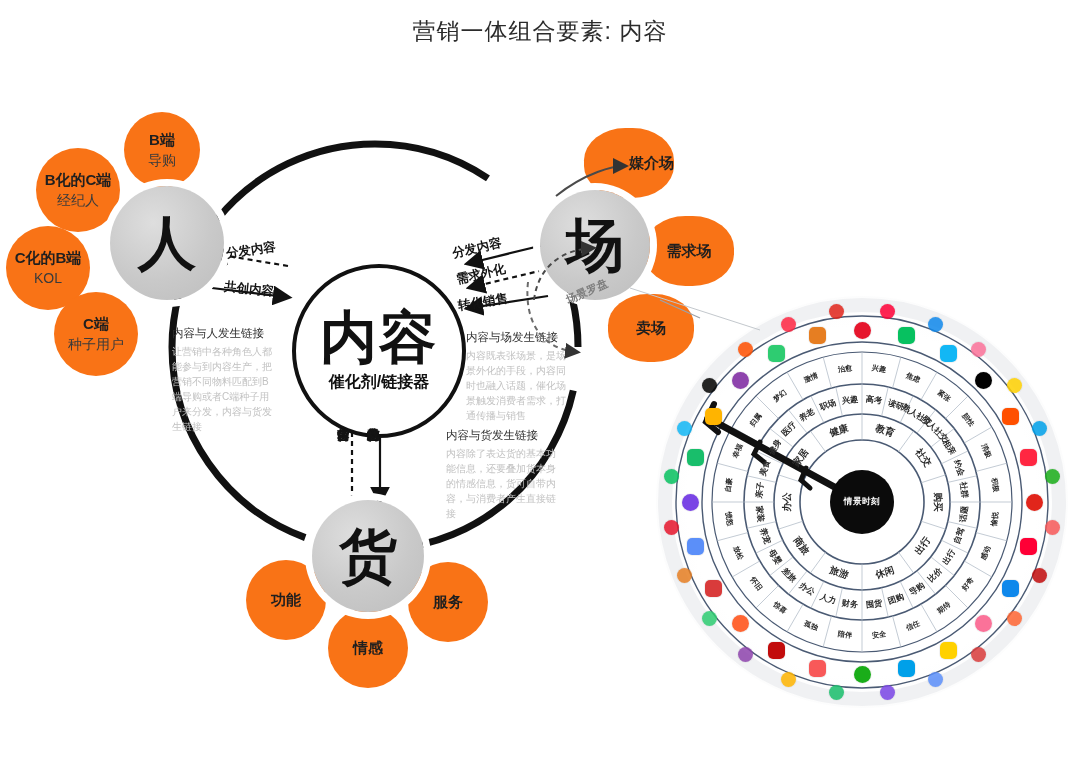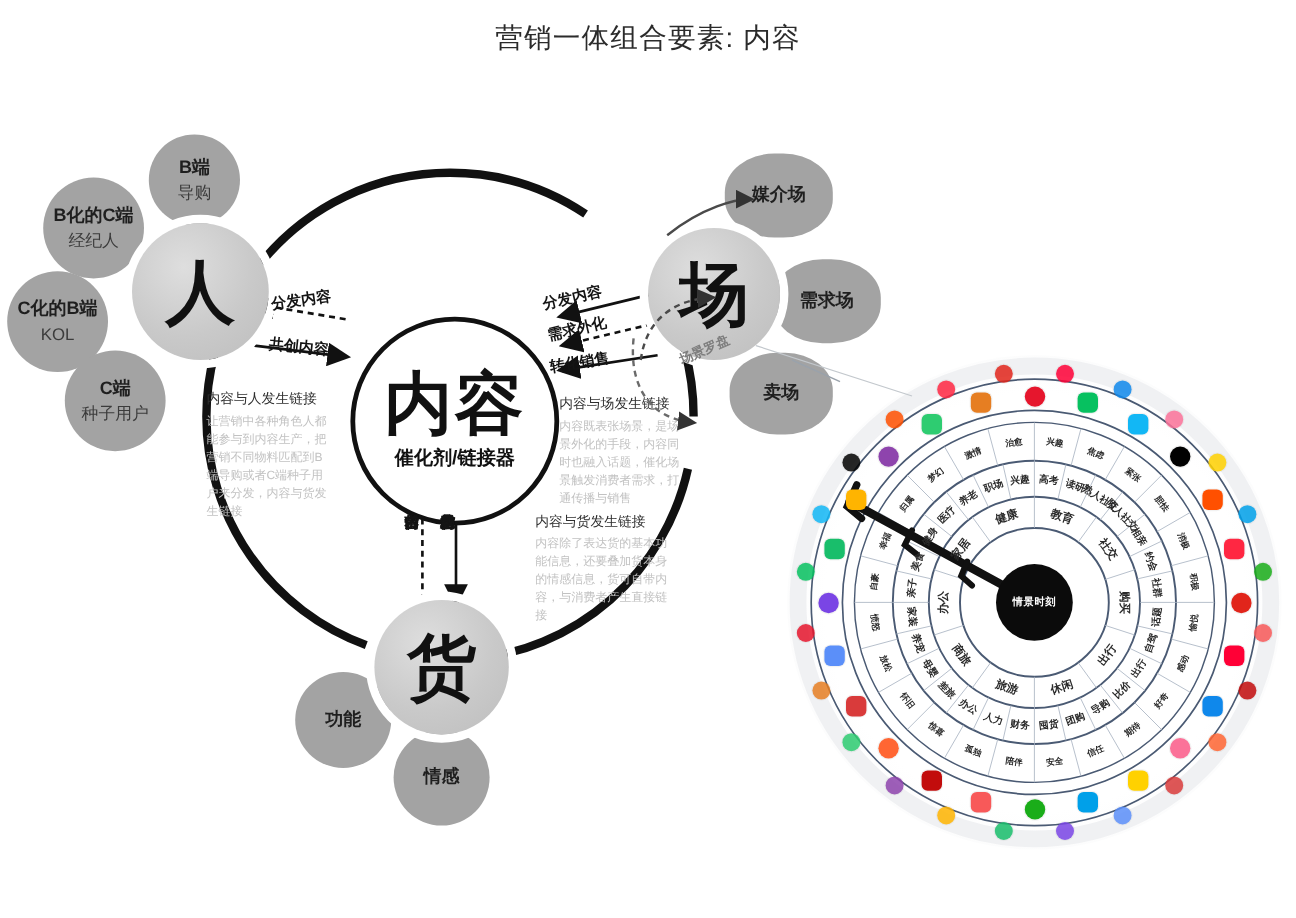--- a/index.html
+++ b/index.html
@@ -38,21 +38,21 @@
   .bubble-main{
     background:radial-gradient(circle at 38% 32%, #dedede 0%, #c9c9c9 55%, #bdbdbd 100%);
     box-shadow:0 0 0 7px #ffffff;
     z-index:6;
   }
   .bubble-main .big{
     font-size:58px;font-weight:700;color:#111;line-height:1;
     font-family:"DejaVu Sans","Liberation Sans",sans-serif;
   }
   .bubble-sat{
-    background:#a3a3a3;
+    background:#f97316;
     z-index:4;
   }
   .bubble-sat .l1{font-size:15px;font-weight:700;color:#1f1f1f;}
   .bubble-sat .l2{font-size:14px;font-weight:400;color:#3b3b3b;margin-top:2px;}
 
   
   svg.lay{position:absolute;left:0;top:0;width:1080px;height:765px;overflow:visible;}
   .z1{z-index:2;}
   .z9{z-index:9;}
 
@@ -154,35 +154,38 @@
   </div>
   <div class="bubble bubble-sat" style="left:6px;top:226px;width:84px;height:84px;">
     <div class="l1">C化的B端</div>
     <div class="l2">KOL</div>
   </div>
   <div class="bubble bubble-sat" style="left:54px;top:292px;width:84px;height:84px;">
     <div class="l1">C端</div>
     <div class="l2">种子用户</div>
   </div>
 
-  <div class="bubble bubble-sat" style="left:604px;top:128px;width:90px;height:70px;border-radius:46%;">
+  <div class="bubble bubble-sat" style="left:584px;top:128px;width:90px;height:70px;border-radius:46%;align-items:flex-end;">
     <div class="l1">媒介场</div>
   </div>
   <div class="bubble bubble-sat" style="left:644px;top:216px;width:90px;height:70px;border-radius:46%;">
     <div class="l1">需求场</div>
   </div>
   <div class="bubble bubble-sat" style="left:608px;top:294px;width:86px;height:68px;border-radius:46%;">
     <div class="l1">卖场</div>
   </div>
 
   <div class="bubble bubble-sat" style="left:246px;top:560px;width:80px;height:80px;">
     <div class="l1">功能</div>
   </div>
   <div class="bubble bubble-sat" style="left:328px;top:608px;width:80px;height:80px;">
     <div class="l1">情感</div>
+  </div>
+  <div class="bubble bubble-sat" style="left:408px;top:562px;width:80px;height:80px;">
+    <div class="l1">服务</div>
   </div>
 
   <div class="bubble bubble-main" style="left:110px;top:186px;width:114px;height:114px;">
     <div class="big">人</div>
   </div>
 
   <div class="bubble bubble-main" style="left:540px;top:190px;width:110px;height:110px;">
     <div class="big">场</div>
   </div>
 

